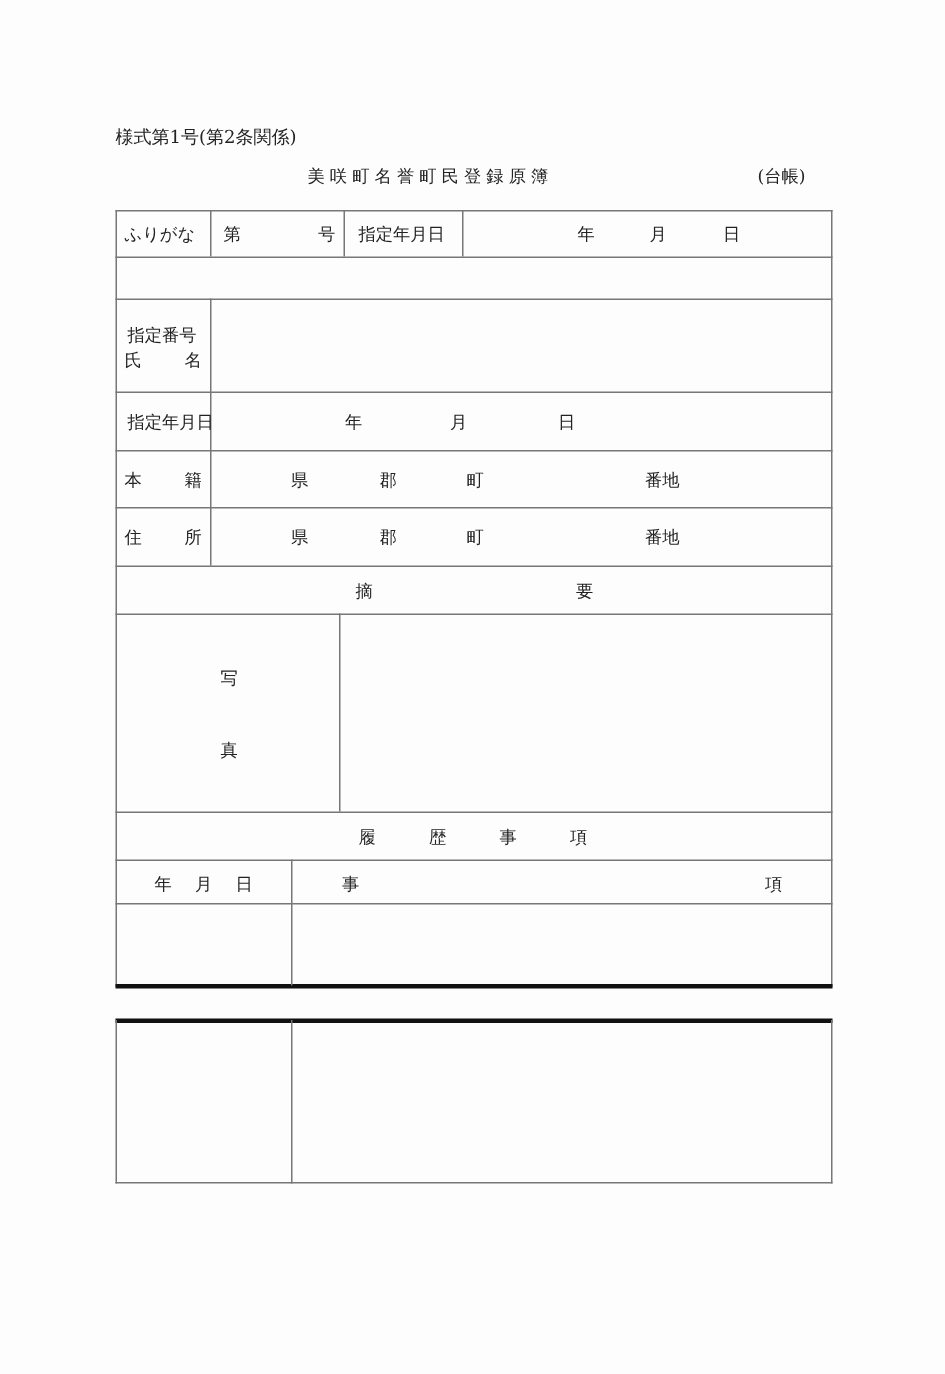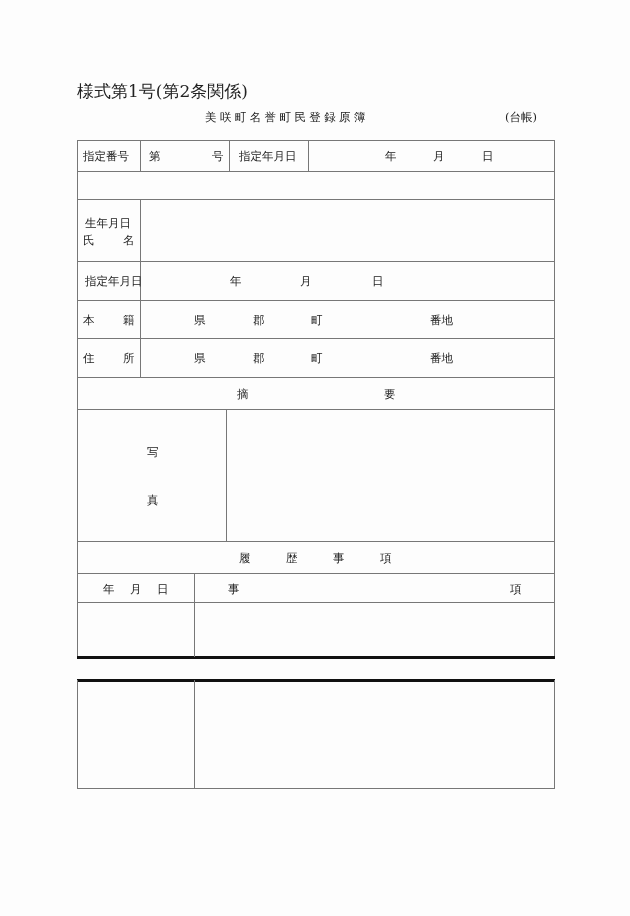--- a/index.html
+++ b/index.html
@@ -6,21 +6,21 @@
   body { width:630px; height:916px; position:relative; overflow:hidden;
          font-family:"DejaVu Serif","Liberation Serif",serif; color:#222; font-size:11.5px; }
   .abs { position:absolute; }
   .line { position:absolute; background:#777; }
   .thick { position:absolute; background:#111; }
   .txt { position:absolute; white-space:nowrap; line-height:14px; }
 </style>
 </head>
 <body>
 
-<div class="txt" style="left:77px;top:84px;font-size:17px;">様式第1号(第2条関係)</div>
+<div class="txt" style="left:77px;top:84px;font-size:12px;">様式第1号(第2条関係)</div>
 <div class="txt" style="left:205px;top:110px;letter-spacing:3.4px;font-size:11.5px;">美咲町名誉町民登録原簿</div>
 <div class="txt" style="left:505px;top:110px;">(台帳)</div>
 
 <div>
 
   <div class="line" style="left:77px;top:140px;width:478px;height:1px;"></div>
   <div class="line" style="left:77px;top:140px;width:1px;height:518px;"></div>
   <div class="line" style="left:554px;top:140px;width:1px;height:518px;"></div>
 
   <div class="line" style="left:77px;top:171px;width:478px;height:1px;"></div>
@@ -35,33 +35,33 @@
   <div class="line" style="left:77px;top:602px;width:478px;height:1px;"></div>
   <div class="thick" style="left:77px;top:656px;width:478px;height:3px;"></div>
 
   <div class="line" style="left:140px;top:140px;width:1px;height:31px;"></div>
   <div class="line" style="left:229px;top:140px;width:1px;height:31px;"></div>
   <div class="line" style="left:308px;top:140px;width:1px;height:31px;"></div>
   <div class="line" style="left:140px;top:199px;width:1px;height:178px;"></div>
   <div class="line" style="left:226px;top:409px;width:1px;height:132px;"></div>
   <div class="line" style="left:194px;top:573px;width:1px;height:84px;"></div>
 
-  <div class="txt" style="left:83px;top:149px;">指定番号</div>
+  <div class="txt" style="left:83px;top:149px;">ふりがな</div>
   <div class="txt" style="left:149px;top:149px;">第</div>
   <div class="abs" style="left:162px;top:143px;width:48px;height:26px;"></div>
   <div class="txt" style="left:212px;top:149px;">号</div>
   <div class="txt" style="left:239px;top:149px;">指定年月日</div>
   <div class="abs" style="left:310px;top:143px;width:242px;height:26px;"></div>
   <div class="txt" style="left:385px;top:149px;">年</div>
   <div class="txt" style="left:433px;top:149px;">月</div>
   <div class="txt" style="left:482px;top:149px;">日</div>
 
   <div class="abs" style="left:79px;top:173px;width:474px;height:25px;"></div>
 
-  <div class="txt" style="left:85px;top:216px;">生年月日</div>
+  <div class="txt" style="left:85px;top:216px;">指定番号</div>
   <div class="txt" style="left:83px;top:233px;">氏</div>
   <div class="txt" style="left:123px;top:233px;">名</div>
   <div class="abs" style="left:142px;top:201px;width:411px;height:59px;"></div>
 
   <div class="txt" style="left:85px;top:274px;">指定年月日</div>
   <div class="abs" style="left:142px;top:263px;width:411px;height:36px;"></div>
   <div class="txt" style="left:230px;top:274px;">年</div>
   <div class="txt" style="left:300px;top:274px;">月</div>
   <div class="txt" style="left:372px;top:274px;">日</div>
 

